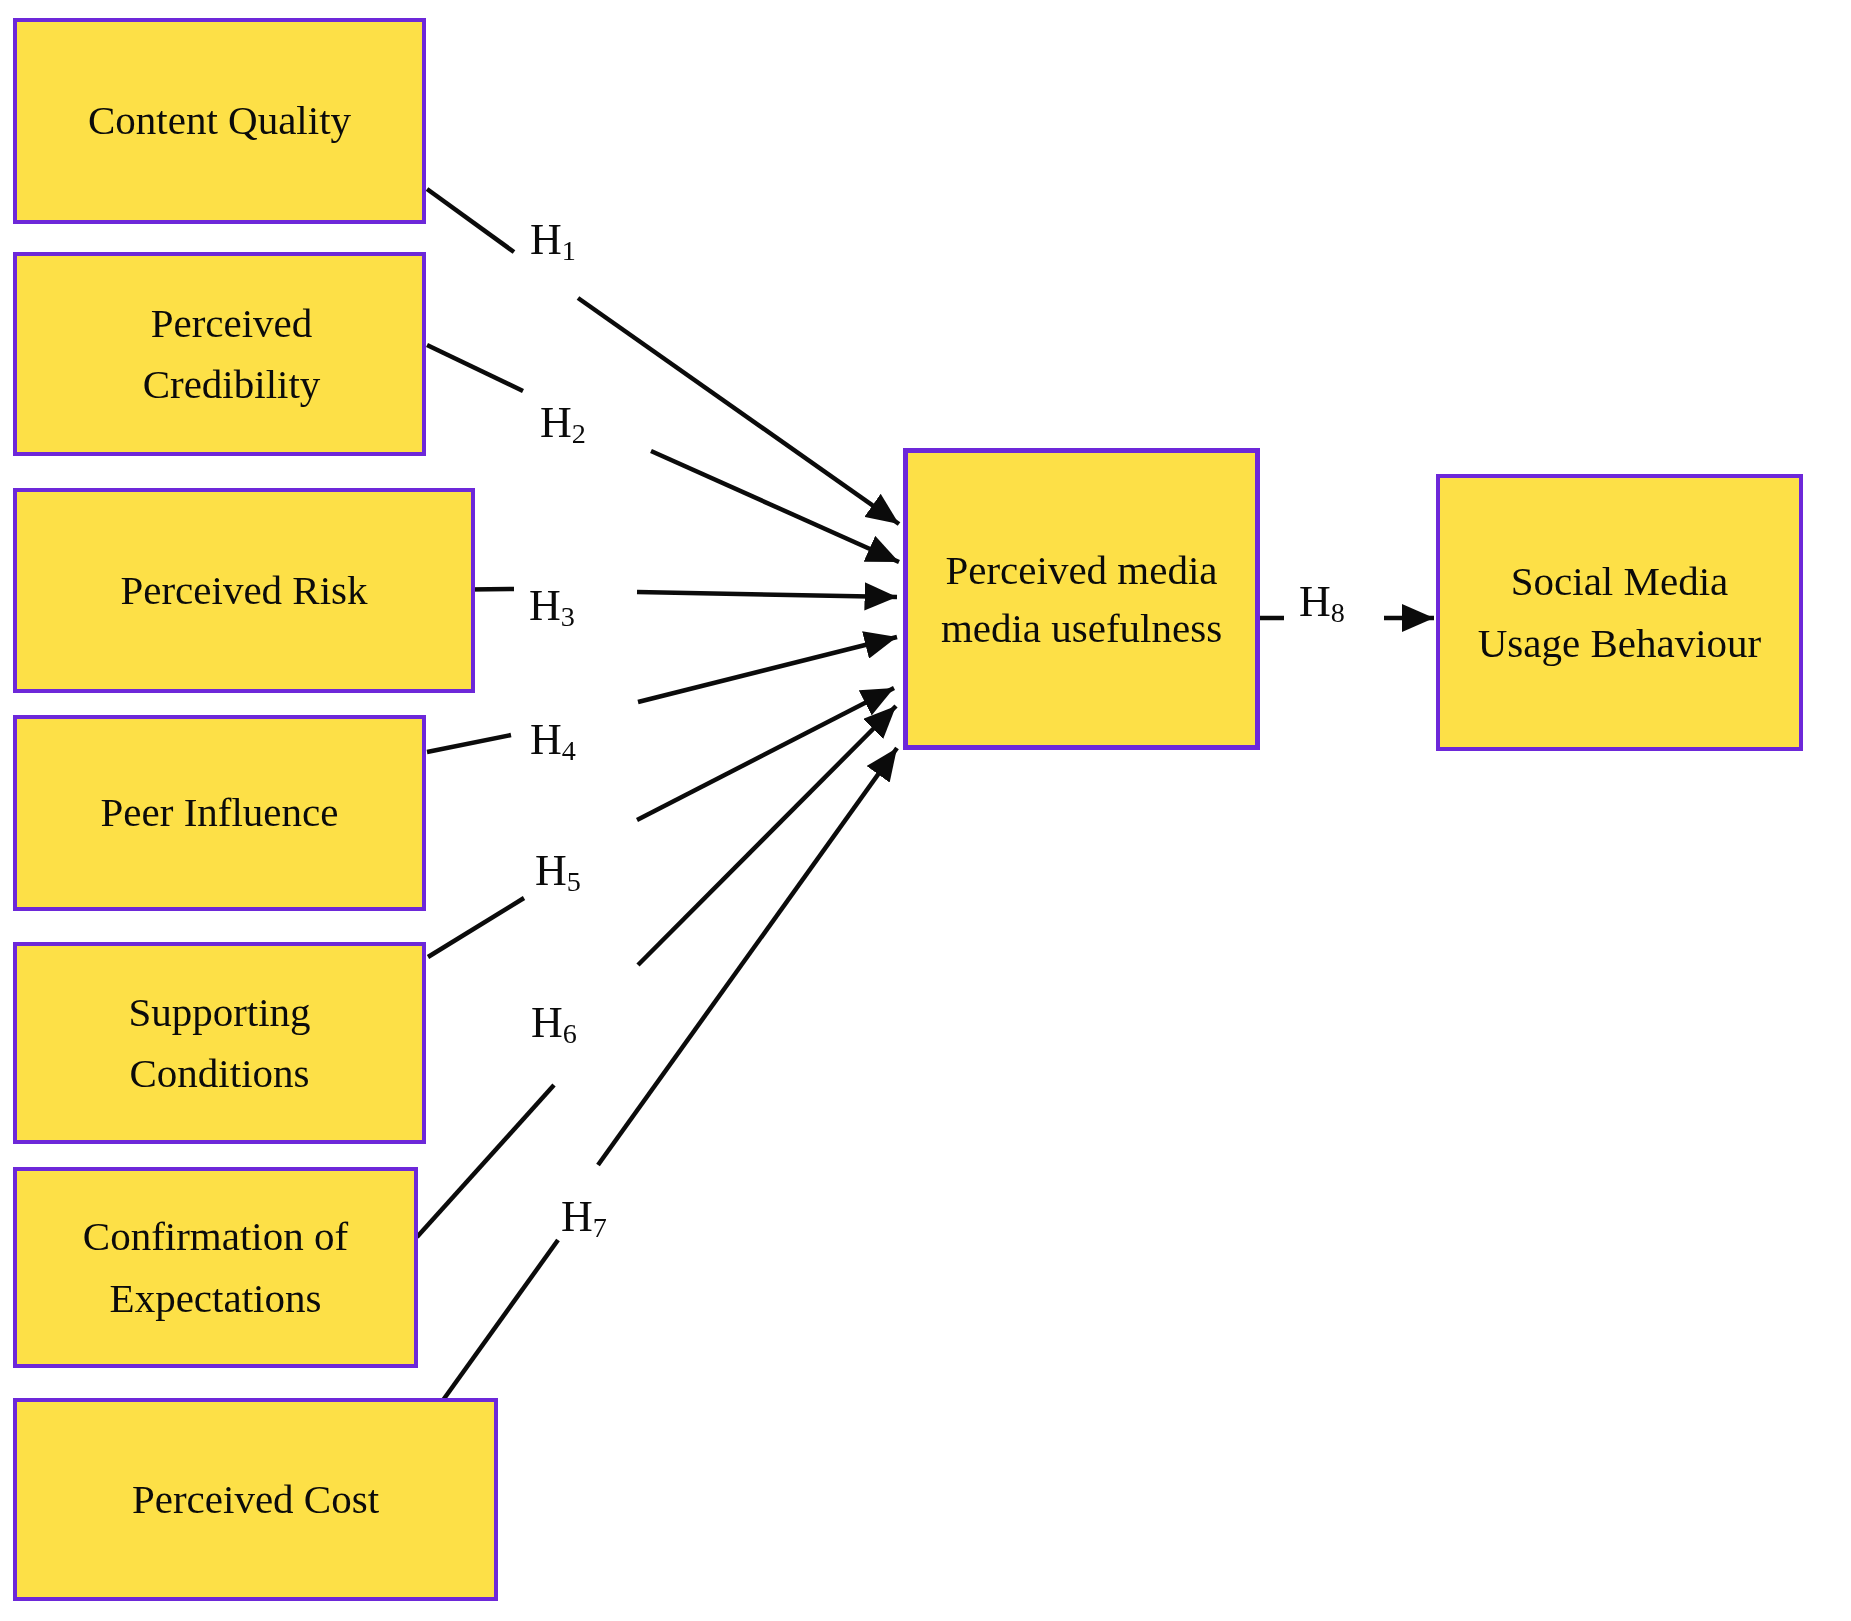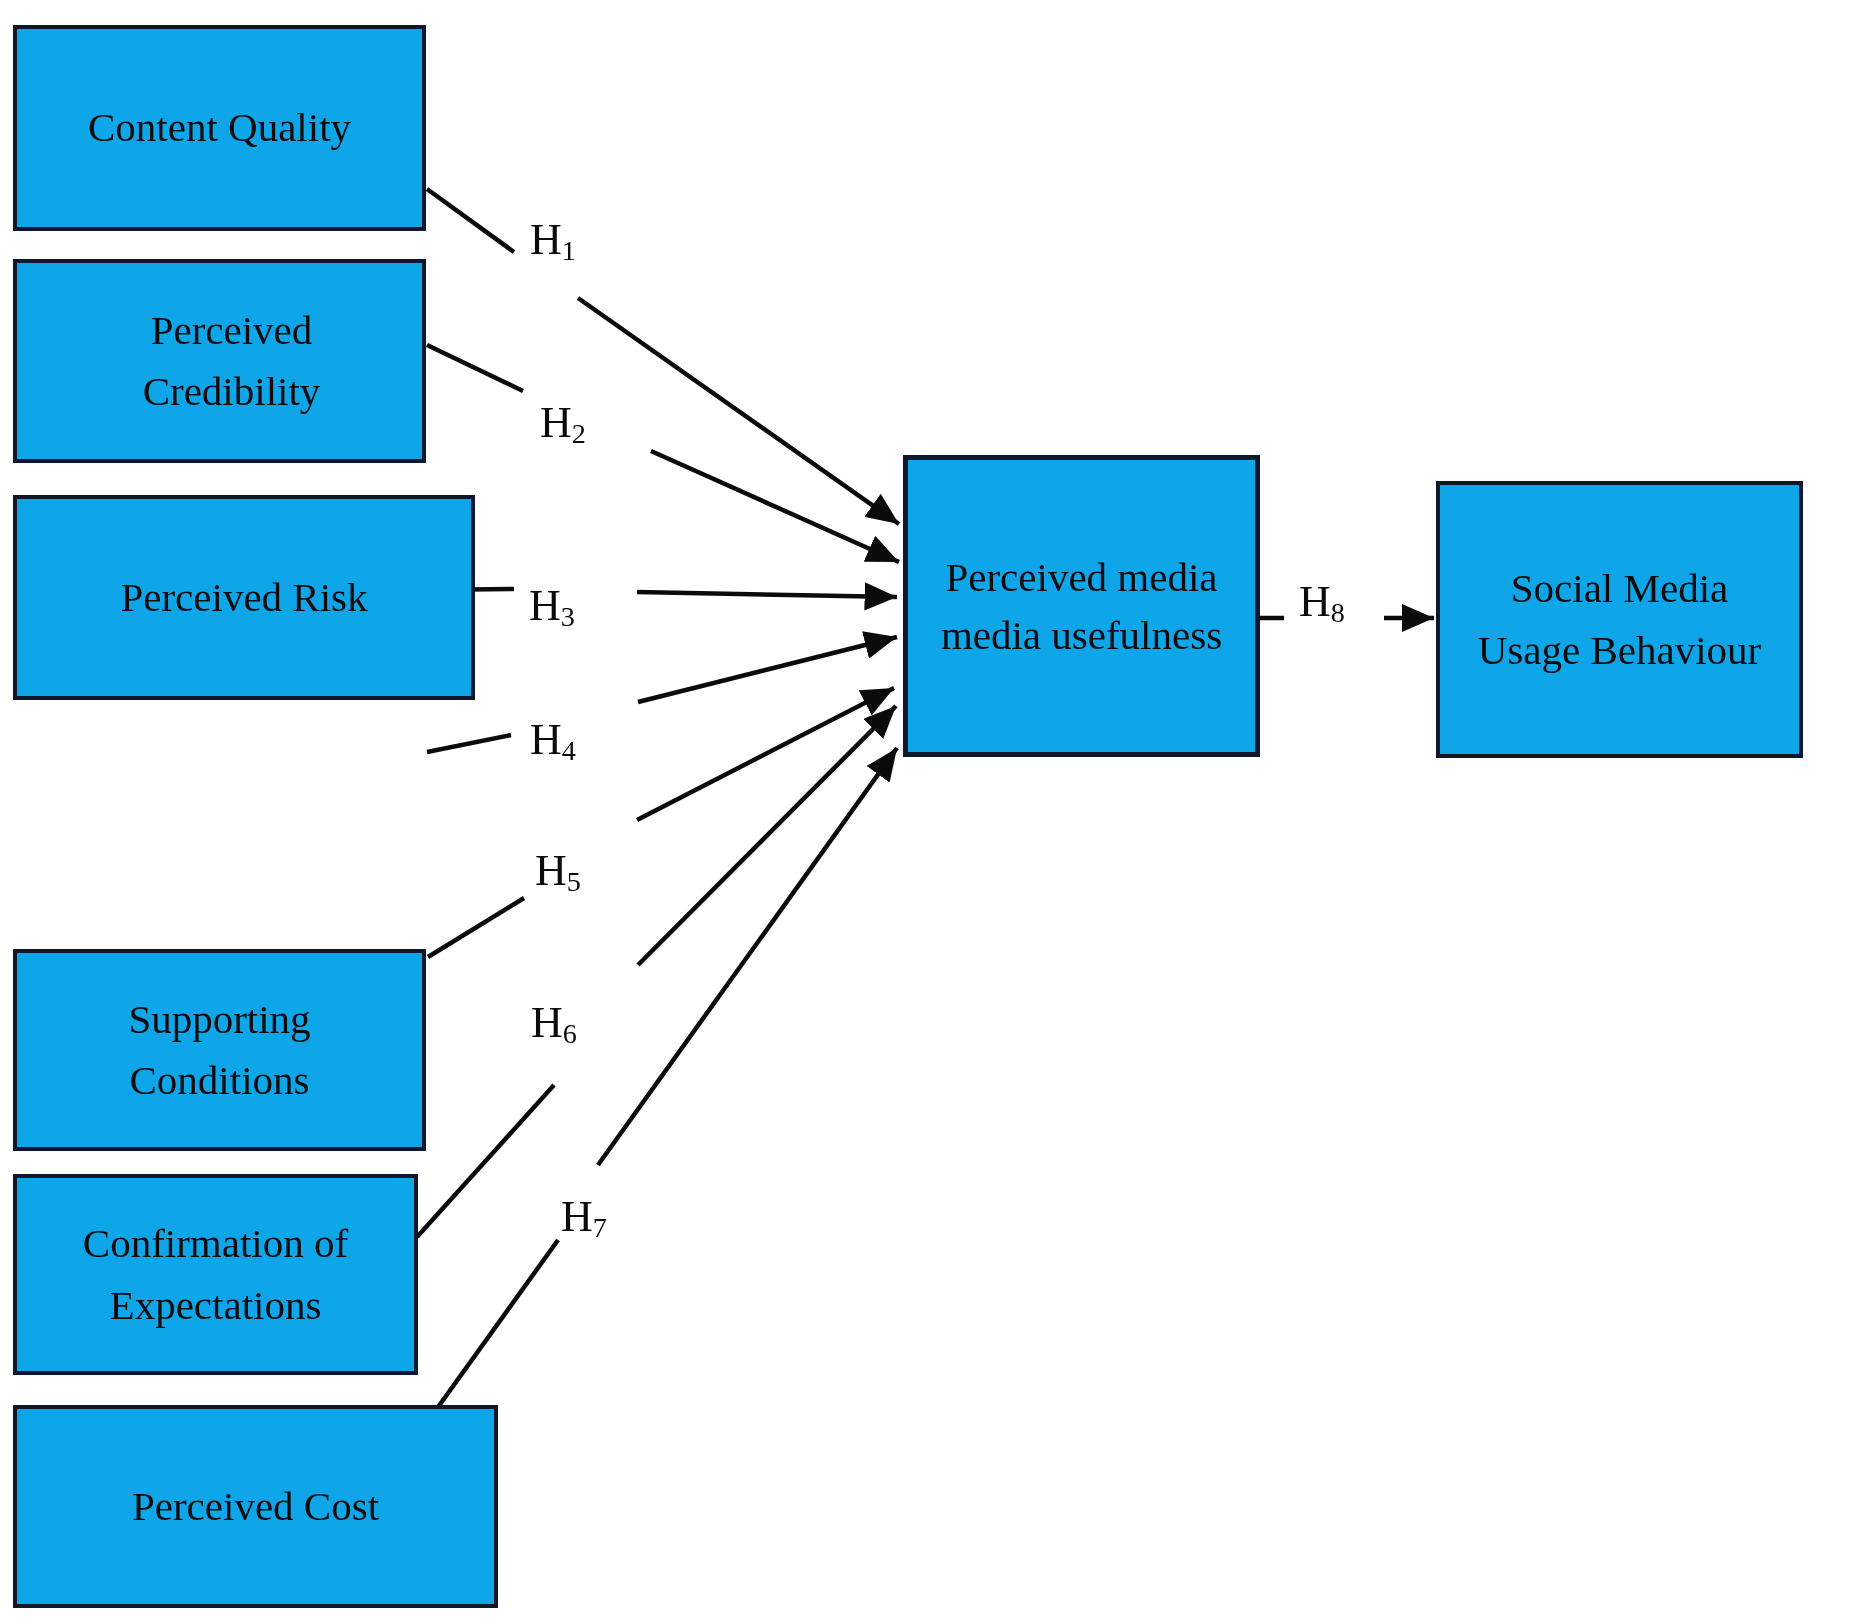--- a/index.html
+++ b/index.html
@@ -19,30 +19,29 @@
   .wires {
     position: absolute;
     left: 0;
     top: 0;
     width: 1851px;
     height: 1621px;
   }
   .node {
     position: absolute;
     box-sizing: border-box;
-    background: #0ea5e9;
-    border: 4px solid #0f172a;
+    background: #fde047;
+    border: 4px solid #6d28d9;
     display: flex;
     flex-direction: column;
     align-items: center;
     justify-content: center;
     text-align: center;
     font-size: 41px;
     line-height: 1.5;
-    margin-top: 7px;
   }
   .node.mediator {
     border-width: 5px;
     line-height: 1.42;
   }
   .node .node-line {
     white-space: nowrap;
   }
   .hlabel {
     position: absolute;
@@ -94,20 +93,23 @@
 
   <div class="node" style="left:13px; top:252px; width:413px; height:204px;padding-left:24px;">
     <div class="node-line">Perceived</div>
     <div class="node-line">Credibility</div>
   </div>
 
   <div class="node" style="left:13px; top:488px; width:462px; height:205px;">
     <div class="node-line">Perceived Risk</div>
   </div>
 
+  <div class="node" style="left:13px; top:715px; width:413px; height:196px;">
+    <div class="node-line">Peer Influence</div>
+  </div>
 
   <div class="node" style="left:13px; top:942px; width:413px; height:202px;">
     <div class="node-line">Supporting</div>
     <div class="node-line">Conditions</div>
   </div>
 
   <div class="node" style="left:13px; top:1167px; width:405px; height:201px;">
     <div class="node-line">Confirmation of</div>
     <div class="node-line">Expectations</div>
   </div>

